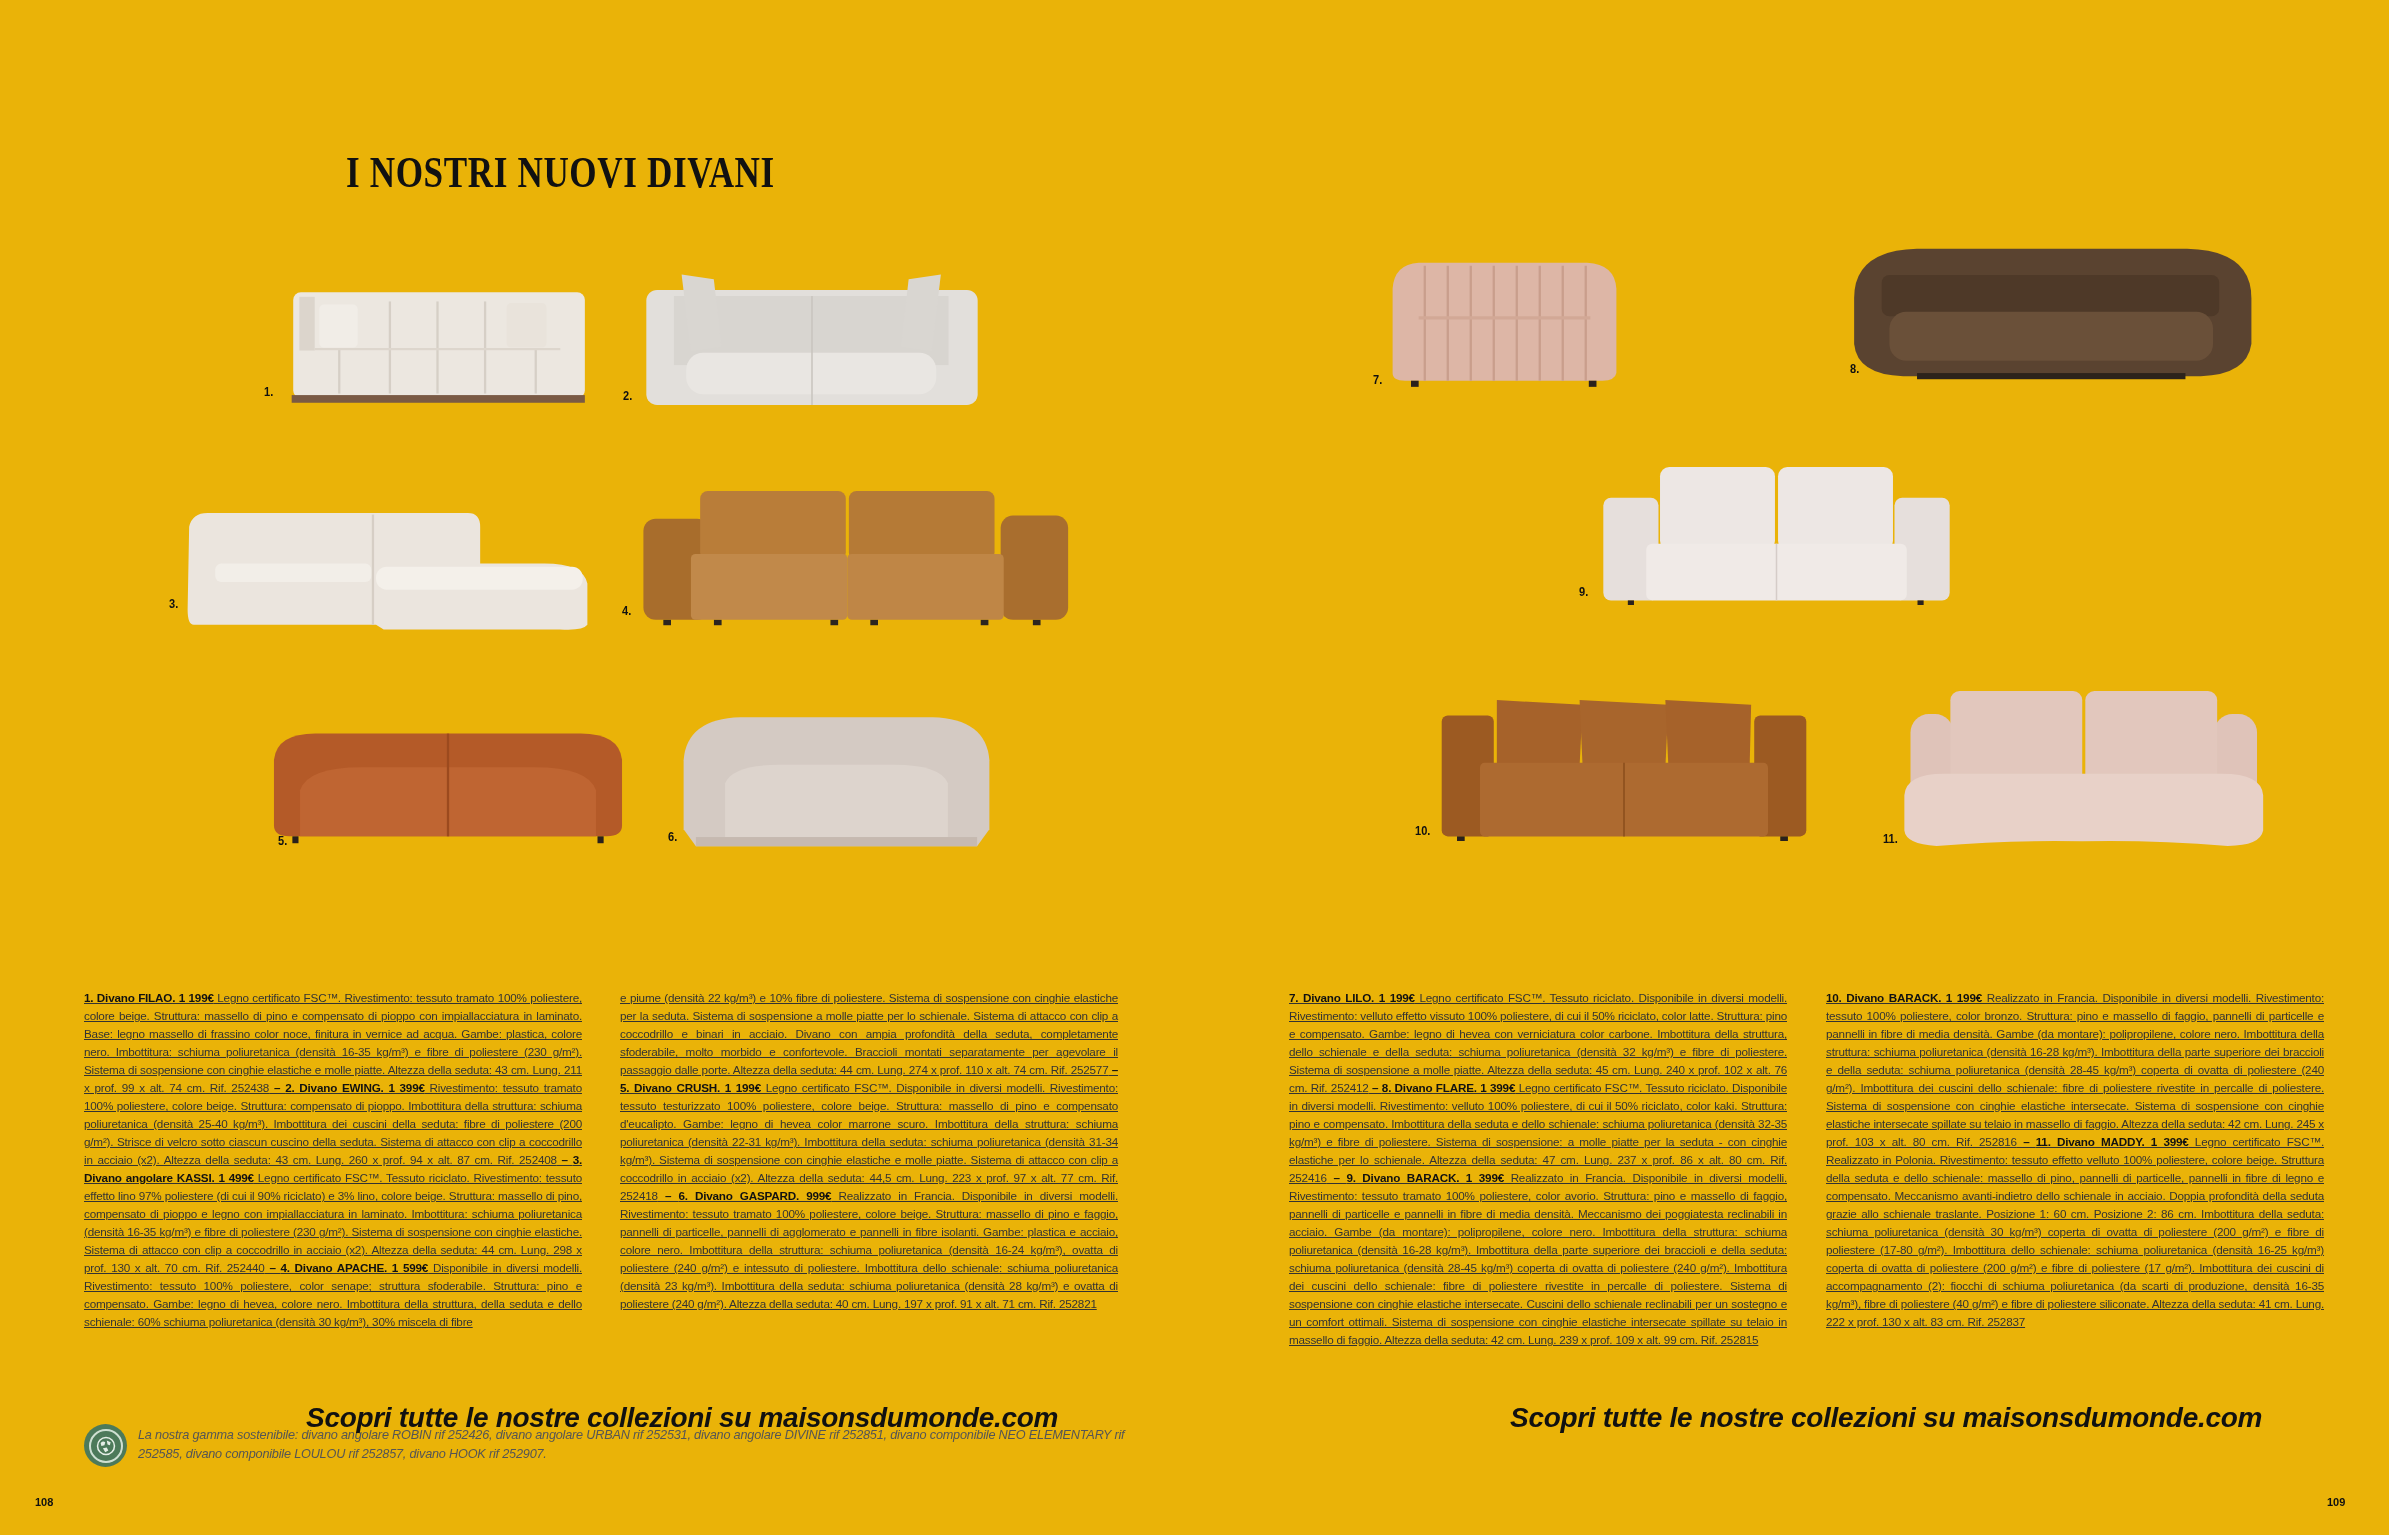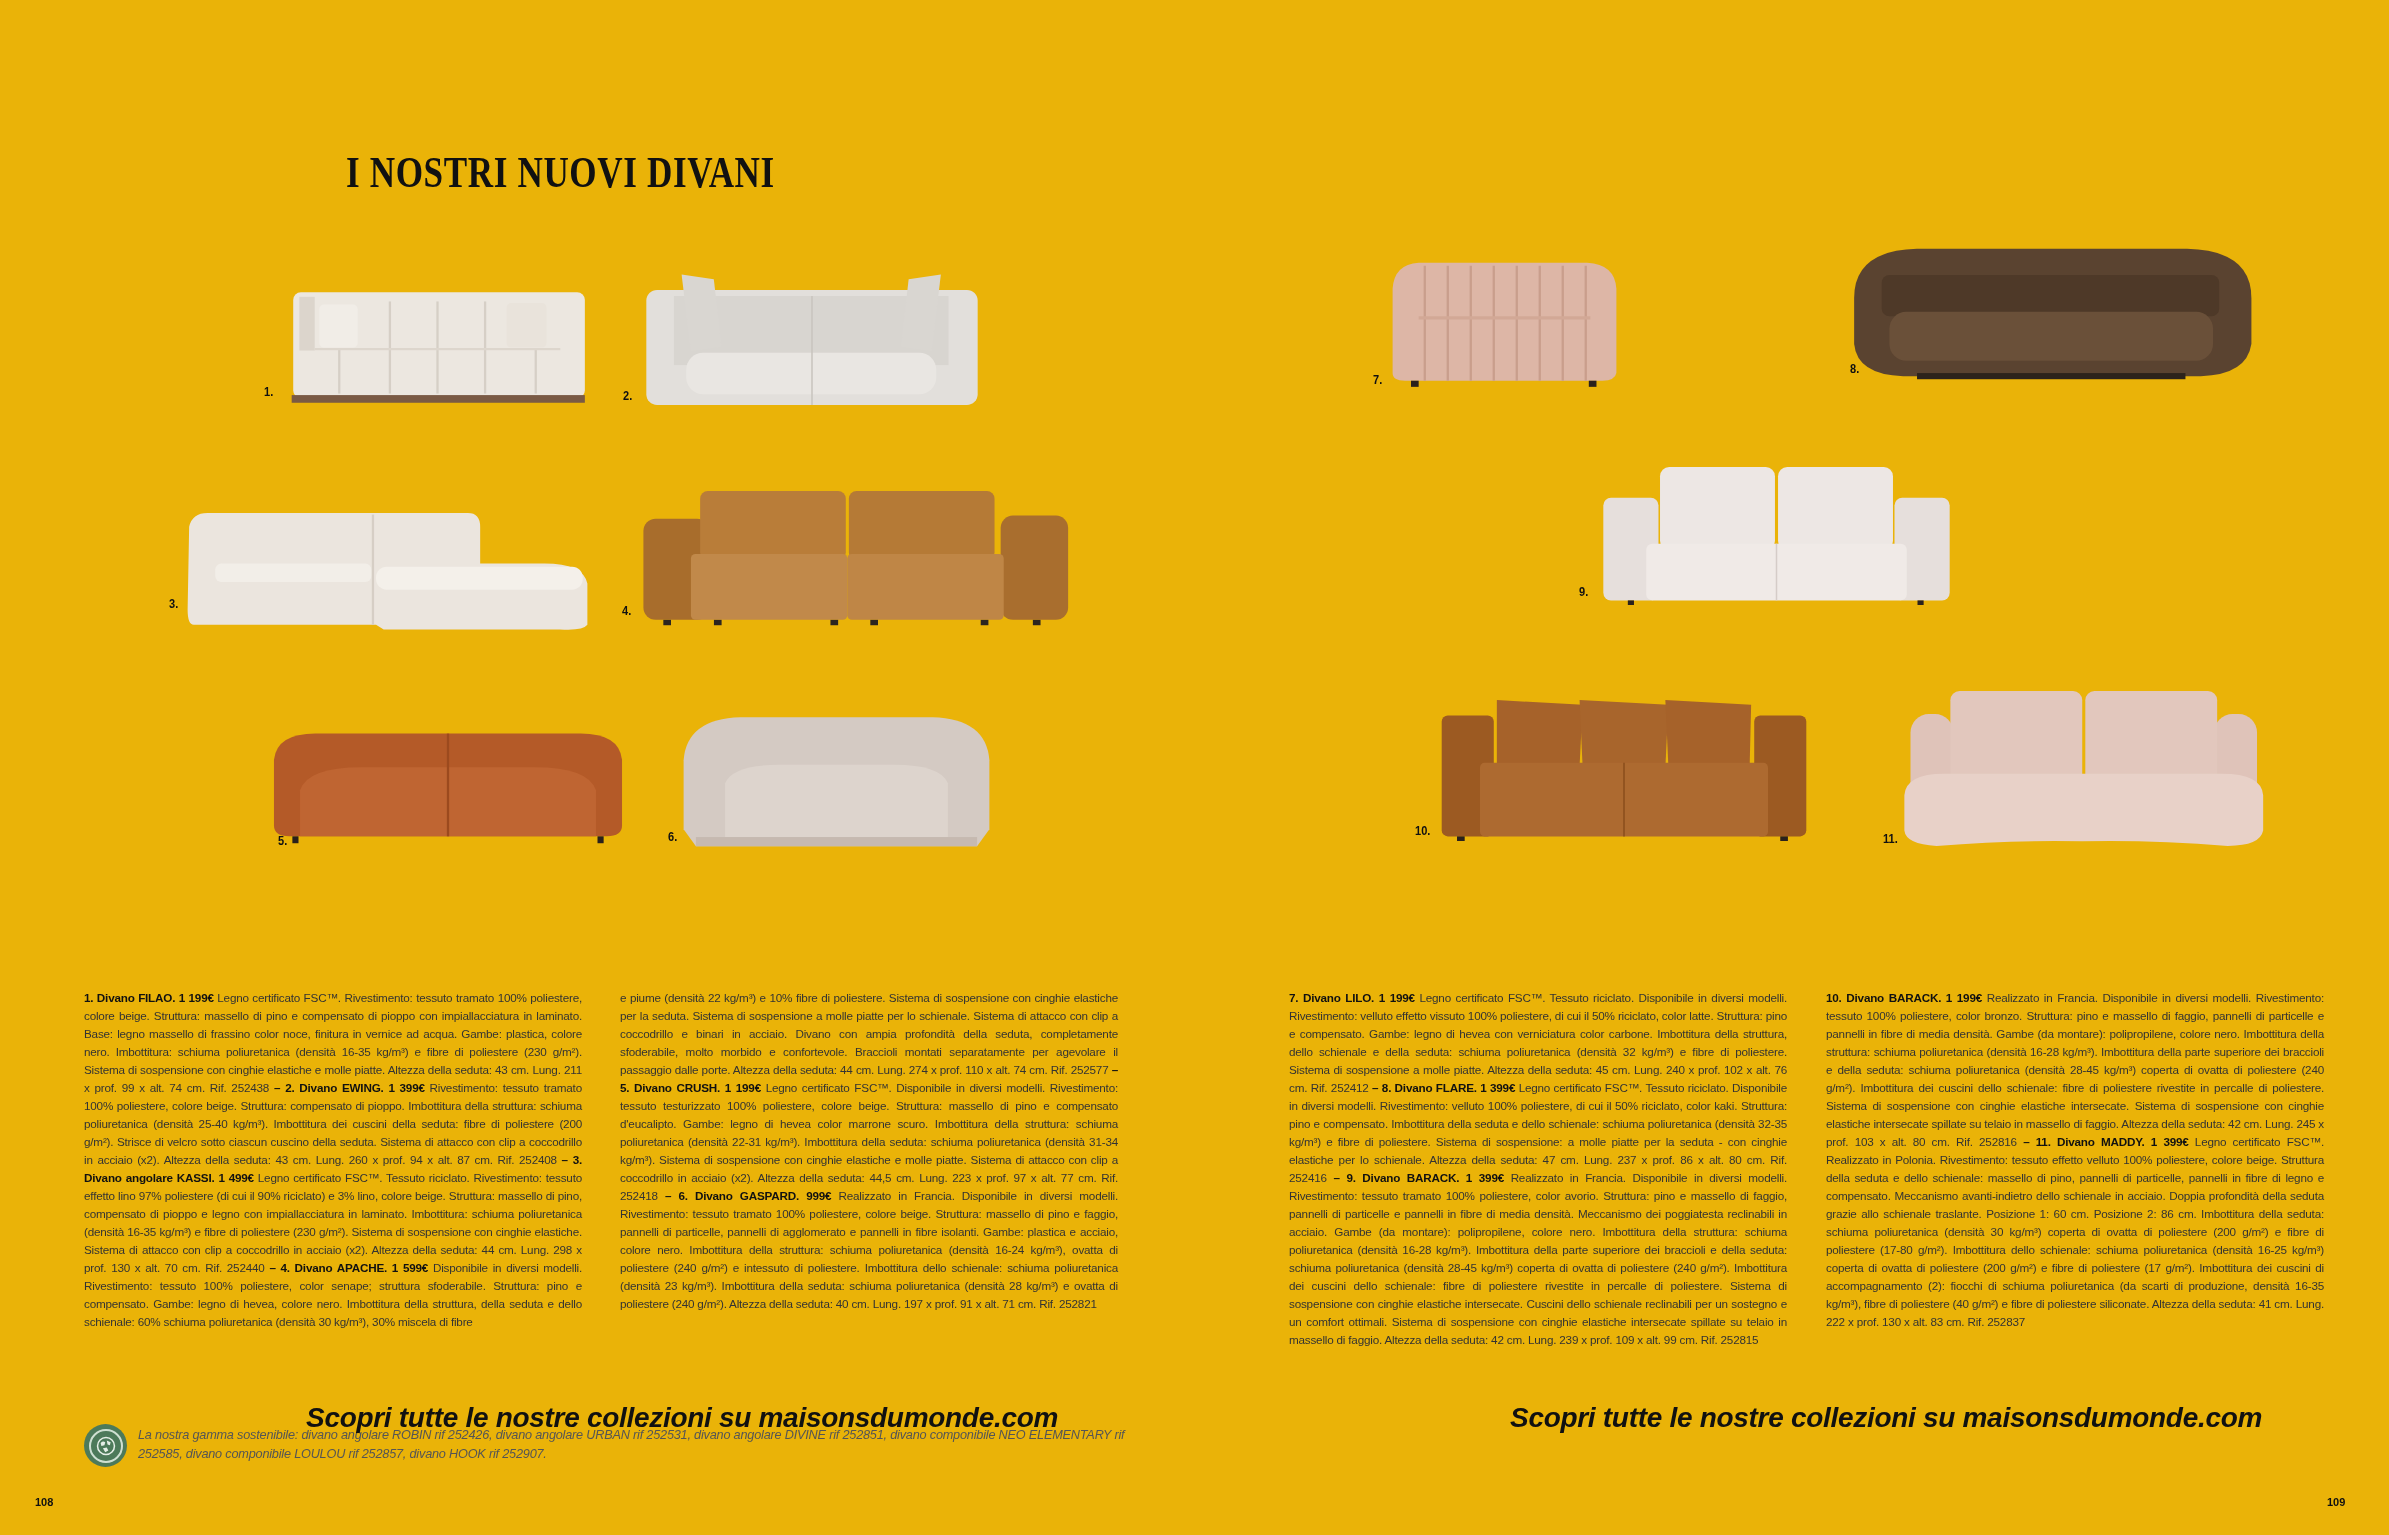--- a/index.html
+++ b/index.html
@@ -25,21 +25,21 @@
   .product-num {
     position: absolute; font-family: "Liberation Sans", sans-serif;
     font-weight: 700; font-size: 13px; color: #111;
     transform: scaleX(0.85); transform-origin: left bottom;
   }
 
   
   .text-col {
     position: absolute; top: 989px; width: 498px;
     font-size: 11.7px; line-height: 18px; color: #333;
-    text-align: justify; letter-spacing: -0.2px;
+    text-align: justify; letter-spacing: -0.2px; text-decoration: underline;
   }
   .text-col b { color: #111; font-weight: 700; }
   .text-col .sep { color: #111; font-weight: 700; }
 
   .eco-note { position: absolute; left: 84px; top: 1424px; width: 1044px; height: 43px; }
   .eco-icon {
     position: absolute; left: 0; top: 0; width: 43px; height: 43px; border-radius: 50%;
     background: #4d7a5a; display: flex; align-items: center; justify-content: center;
   }
   .eco-icon .ring { width: 34px; height: 34px; border-radius: 50%; border: 2.3px solid #cfe0d2; display:flex; align-items:center; justify-content:center; }

